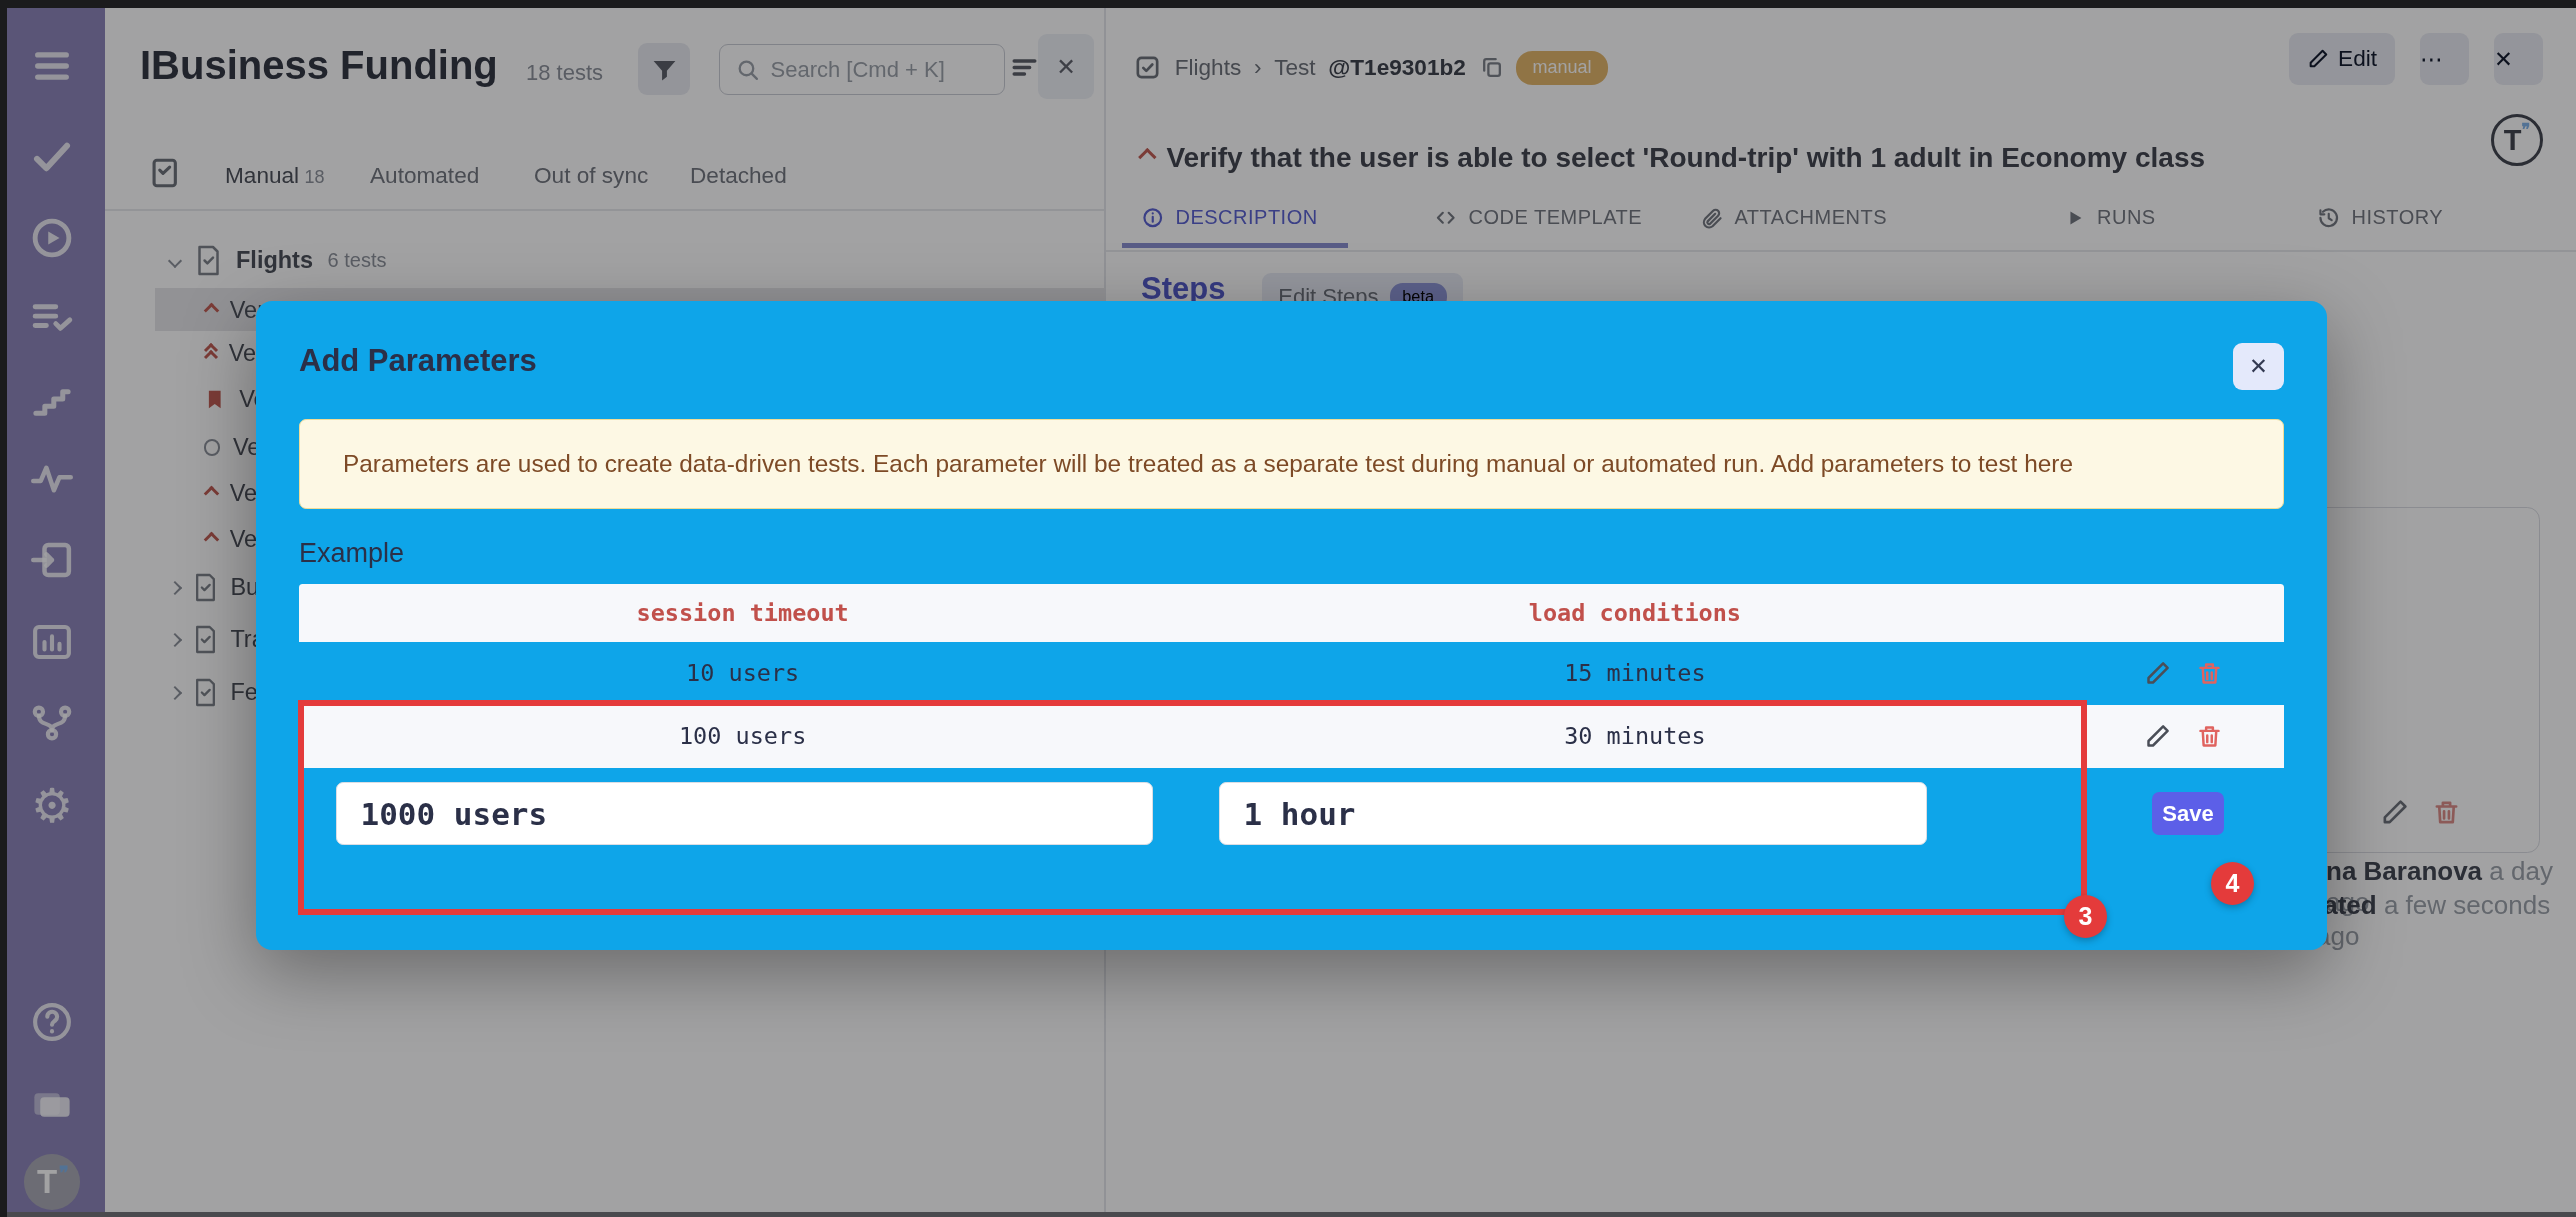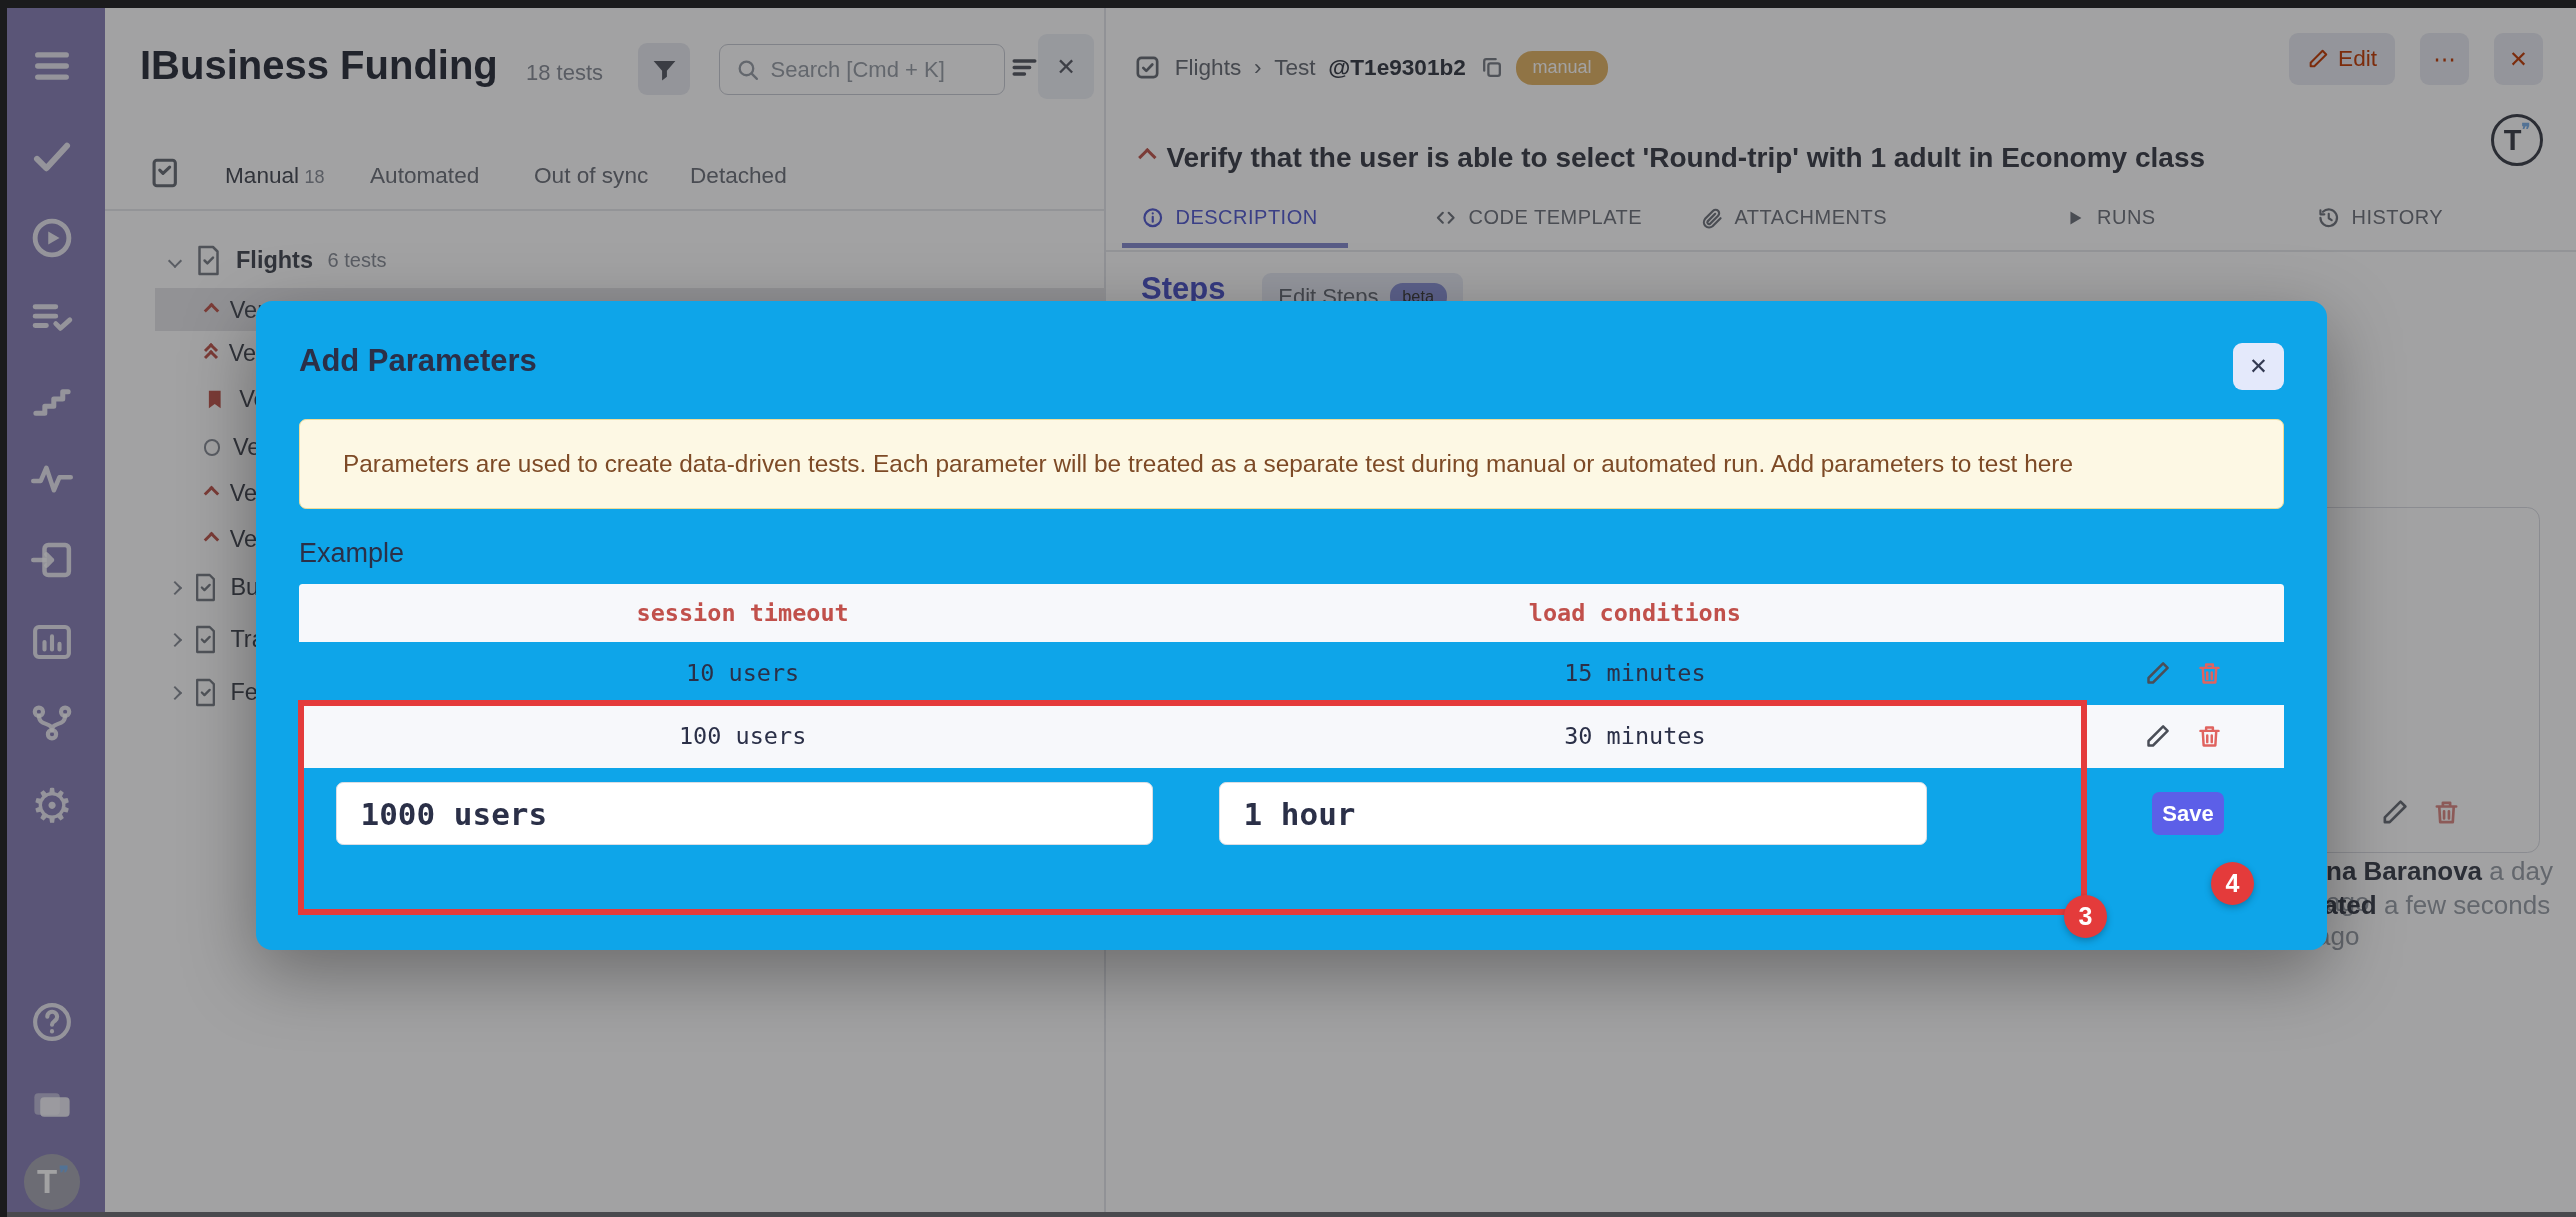--- a/index.html
+++ b/index.html
@@ -41,22 +41,22 @@
   .sliders-ic { left:1009px; top:52px; color:#595d66; z-index:3; }
   .collapse-tile { left:1038px; top:34px; width:56px; height:65px; background:#eef0f6; border-radius:9px;
                    display:flex; align-items:center; justify-content:center; font-size:23.5px; color:#5d6069; z-index:4; }
 
   
   .crumb { left:1133px; top:51px; display:flex; align-items:center; gap:12.7px; z-index:3; font-size:22.6px; color:#6b7078; }
   .crumb .tid { font-weight:bold; color:#3a3f4a; }
   .crumb .copy { color:#7b8088; }
   .badge-manual { background:#e3b568; color:#fff; font-size:18px; border-radius:16.3px; padding:6.3px 16.3px; }
   .hdr-actions { right:33px; top:33px; display:flex; gap:25px; z-index:3; }
-  .hbtn { height:52px; border-radius:9px; background:#e9ebf2; color:#c2410c; display:flex; align-items:center;
-          justify-content:center; gap:9px; font-size:22.6px; padding:0 18px; }
+  .hbtn { height:52px; border-radius:9px; background:#e9ebf2; color:#0f172a; display:flex; align-items:center;
+          justify-content:flex-start; gap:9px; font-size:22.6px; padding:0 18px; }
   .hbtn.sq { width:49px; padding:0; }
 
   .test-title-row { left:1141px; top:142px; display:flex; align-items:flex-start; gap:12.7px; z-index:3; width:1312px; }
   .prio-up { width:12.7px; height:12.7px; border-right:3.6px solid #c05b52; border-bottom:3.6px solid #c05b52;
              transform:rotate(225deg); margin-top:9px; flex:none; }
   .test-title { font-size:28px; font-weight:bold; color:#3f434d; line-height:1.15; }
   .t-avatar { right:33px; top:114px; width:52px; height:52px; border-radius:50%; border:3.6px solid #3f434d;
               display:flex; align-items:center; justify-content:center; font-weight:bold; font-size:29px; color:#3f434d; z-index:3; }
   .t-avatar i { font-style:normal; color:#7fb2e8; font-size:16.3px; position:relative; top:-11px; }
 
@@ -82,21 +82,21 @@
   .titem { position:absolute; display:flex; align-items:center; gap:12.7px; z-index:3; font-size:23.5px; color:#4a4e57; }
   .sel-row { left:155px; top:288px; width:950px; height:43px; background:#e5e6e9; z-index:2; }
   .pi-up { width:11px; height:11px; border-right:3.6px solid #c05b52; border-bottom:3.6px solid #c05b52; transform:rotate(225deg); flex:none; }
   .pi-circ { width:16.3px; height:16.3px; border:2.3px solid #8b9099; border-radius:50%; flex:none; }
   .file-ic { color:#7b8088; flex:none; }
 
   
   .steps-h { left:1141px; top:271px; font-size:31px; font-weight:bold; color:#5058c8; z-index:3; }
   .steps-btn { left:1262px; top:273px; height:47px; background:#e9ecf6; border-radius:9px; display:flex; align-items:center;
                gap:11px; padding:0 16.3px; font-size:22px; color:#6a6f78; z-index:3;justify-content:flex-end; }
-  .beta-pill { background:#8f97d8; color:#404040; font-size:16.3px; border-radius:12.7px; padding:3.6px 12.7px; }
+  .beta-pill { background:#8f97d8; color:#000000; font-size:16.3px; border-radius:12.7px; padding:3.6px 12.7px; }
 
   
   .bg-card { left:2126px; top:507px; width:414px; height:346px; border:1.8px solid #dadce2; border-radius:12.7px; background:#fff; z-index:3; }
   .bg-card-ics { position:absolute; right:78px; bottom:25px; display:flex; gap:23.5px; }
   .act1 { left:2326px; top:856px; font-size:26px; color:#9aa0a8; z-index:3; }
   .act1 b, .act2 b { color:#3f4450; font-weight:bold; }
   .act2 { left:2316px; top:890px; font-size:26px; color:#9aa0a8; z-index:3; }
 
   
   .overlay { left:0; top:0; width:100%; height:100%; background:rgba(10,10,14,0.38); z-index:10; }

